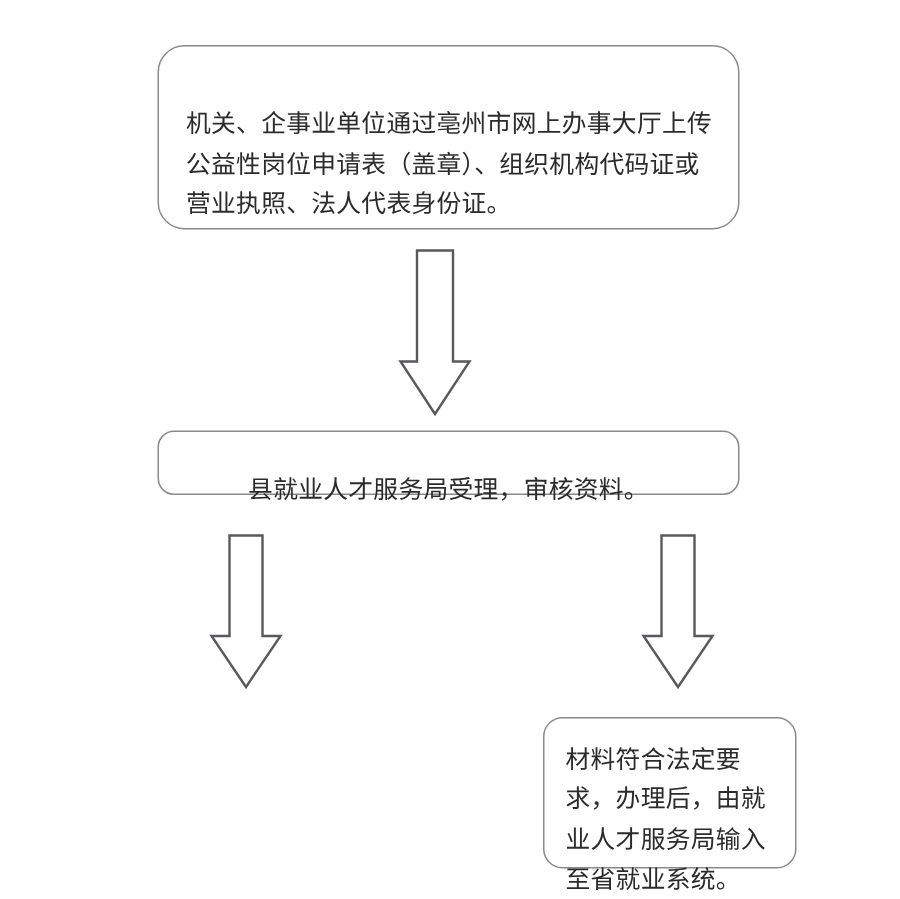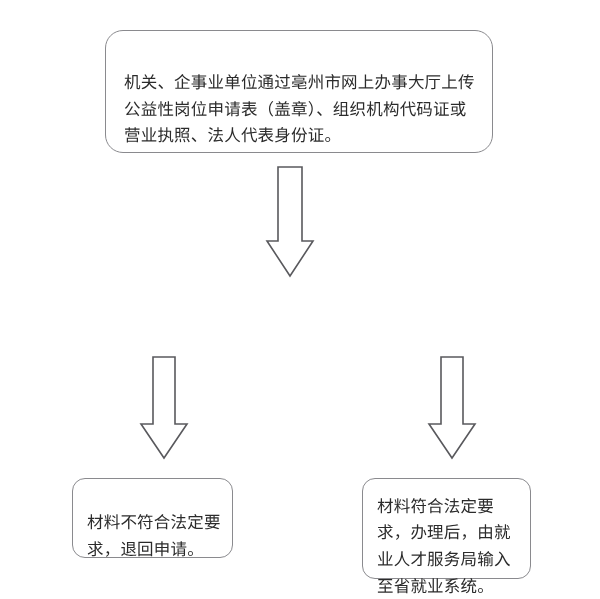--- a/index.html
+++ b/index.html
@@ -107,30 +107,30 @@
 <div id="flowchart-canvas">
 
   <div class="node" id="node-upload">
     <span class="node-text">机关、企事业单位通过亳州市网上办事大厅上传公益性岗位申请表（盖章）、组织机构代码证或营业执照、法人代表身份证。</span>
   </div>
 
   <svg class="arrow" id="arrow-main" width="56" height="112" viewBox="0 0 56 112">
     <polygon points="16,1 40,1 40,75 51,75 28,110 5,75 16,75"></polygon>
   </svg>
 
+  <div class="node" id="node-review">
+    <span class="node-text">县就业人才服务局受理，审核资料。</span>
+  </div>
 
   <svg class="arrow" id="arrow-reject" width="56" height="104" viewBox="0 0 56 104">
     <polygon points="17,1 39,1 39,68 51,68 28,102 5,68 17,68"></polygon>
   </svg>
 
   <svg class="arrow" id="arrow-approve" width="56" height="104" viewBox="0 0 56 104">
     <polygon points="17,1 39,1 39,68 51,68 28,102 5,68 17,68"></polygon>
   </svg>
 
-  <div class="node" id="node-rejected">
-    <span class="node-text">材料不符合法定要求，退回申请。</span>
-  </div>
 
   <div class="node" id="node-approved">
     <span class="node-text">材料符合法定要求，办理后，由就业人才服务局输入至省就业系统。</span>
   </div>
 
 </div>
 
 </body></html>

